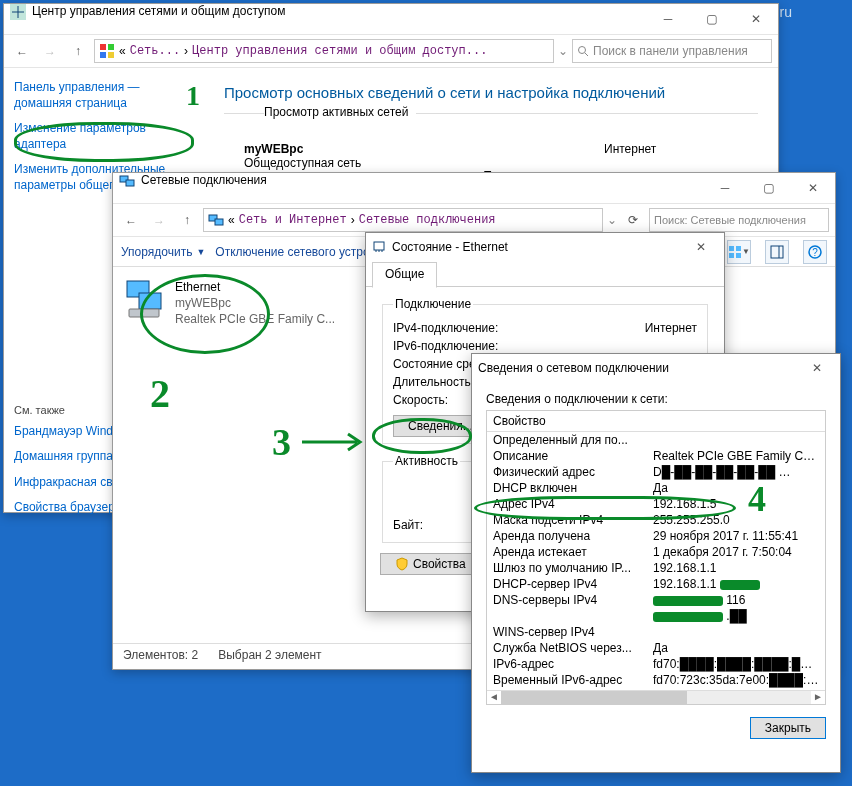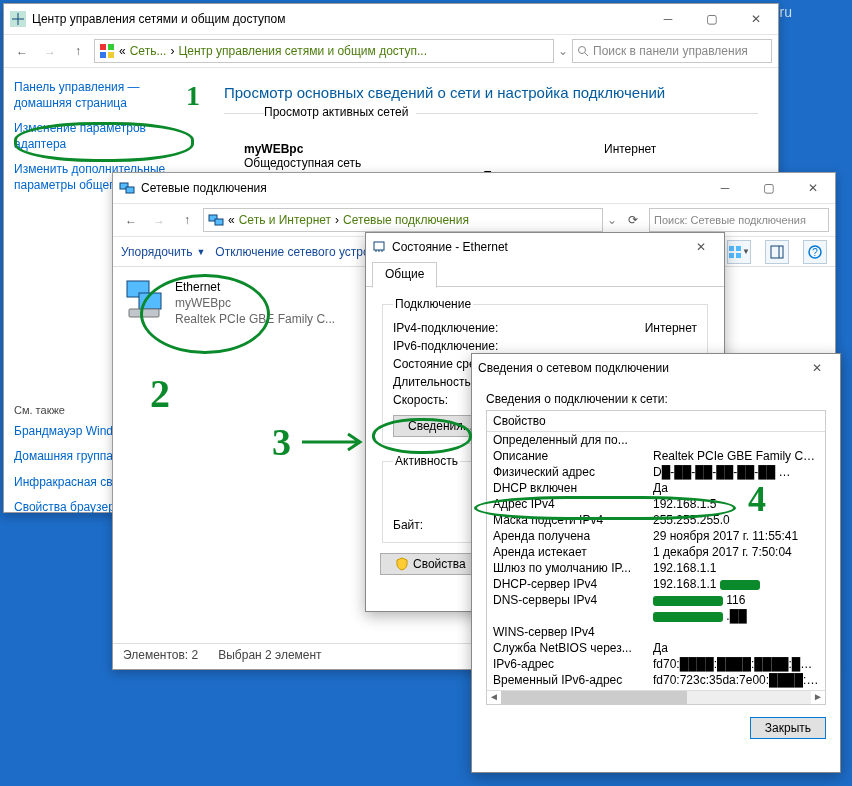--- a/index.html
+++ b/index.html
@@ -1,26 +1,26 @@
 <!DOCTYPE html>
 <html><head>
 <meta charset="utf-8">
 <style>
   * { box-sizing: border-box; font-family: "Segoe UI", Tahoma, sans-serif; }
   body { margin: 0; width: 852px; height: 786px; background: #1d6cc7; position: relative; overflow: hidden; }
   .window { position: absolute; background: #fff; border: 1px solid #9a9a9a; box-shadow: 0 3px 10px rgba(0,0,0,.25); }
-  .titlebar { height: 30px; display: flex; align-items: center; padding-left: 6px; font-size: 12px; color: #000; }
+  .titlebar { height: 30px; display: flex; align-items: flex-start; padding-left: 6px; font-size: 12px; color: #000; }
   .titlebar .ticon { width: 16px; height: 16px; margin-right: 6px; }
   .titlebar .spacer { flex: 1; }
   .winbtn { width: 44px; height: 30px; display: inline-flex; align-items: center; justify-content: center; color: #555; }
   .navrow { height: 34px; border-top: 1px solid #e5e5e5; border-bottom: 1px solid #e5e5e5; display: flex; align-items: center; padding: 0 6px; font-size: 12px; gap: 4px; }
   .iconbtn { width: 24px; height: 24px; display: inline-flex; align-items: center; justify-content: center; color: #555; border: 1px solid transparent; }
   .iconbtn.framed { border-color: #bcd; background: #f2f7fc; }
   .crumbbox { flex: 1; height: 24px; border: 1px solid #c8c8c8; display: flex; align-items: center; padding: 0 4px; gap: 4px; background: #fff; }
-  .crumblink { color: #4d7c0f; }
+  .crumblink { color: #701a75; font-family: Liberation Mono, monospace; }
   .searchbox { width: 200px; height: 24px; border: 1px solid #c8c8c8; display: flex; align-items: center; padding: 0 4px; color: #888; }
   .searchbox svg { margin-right: 4px; }
   .cp-body { display: flex; height: calc(100% - 64px); }
   .cp-side { width: 200px; padding: 12px 10px; font-size: 12px; }
   .cp-side a { color: #0066cc; text-decoration: none; display: block; margin-bottom: 10px; line-height: 1.3; }
   .cp-side .sec { font-size: 11px; color: #444; margin-top: 40px; margin-bottom: 8px; }
   .cp-main { flex: 1; padding: 10px 20px; font-size: 12px; }
   .cp-main h1 { color: #0a5a2a; font-size: 15px; font-weight: 400; margin: 6px 0 12px 0; color: #005a9e; }
   .grp { border-top: 1px groove #ddd; margin-top: 8px; padding-top: 8px; position: relative; }
   .grp .lbl { position: absolute; top: -9px; left: 0; background: #fff; padding-right: 8px; color: #000; margin-left: 40px; }

